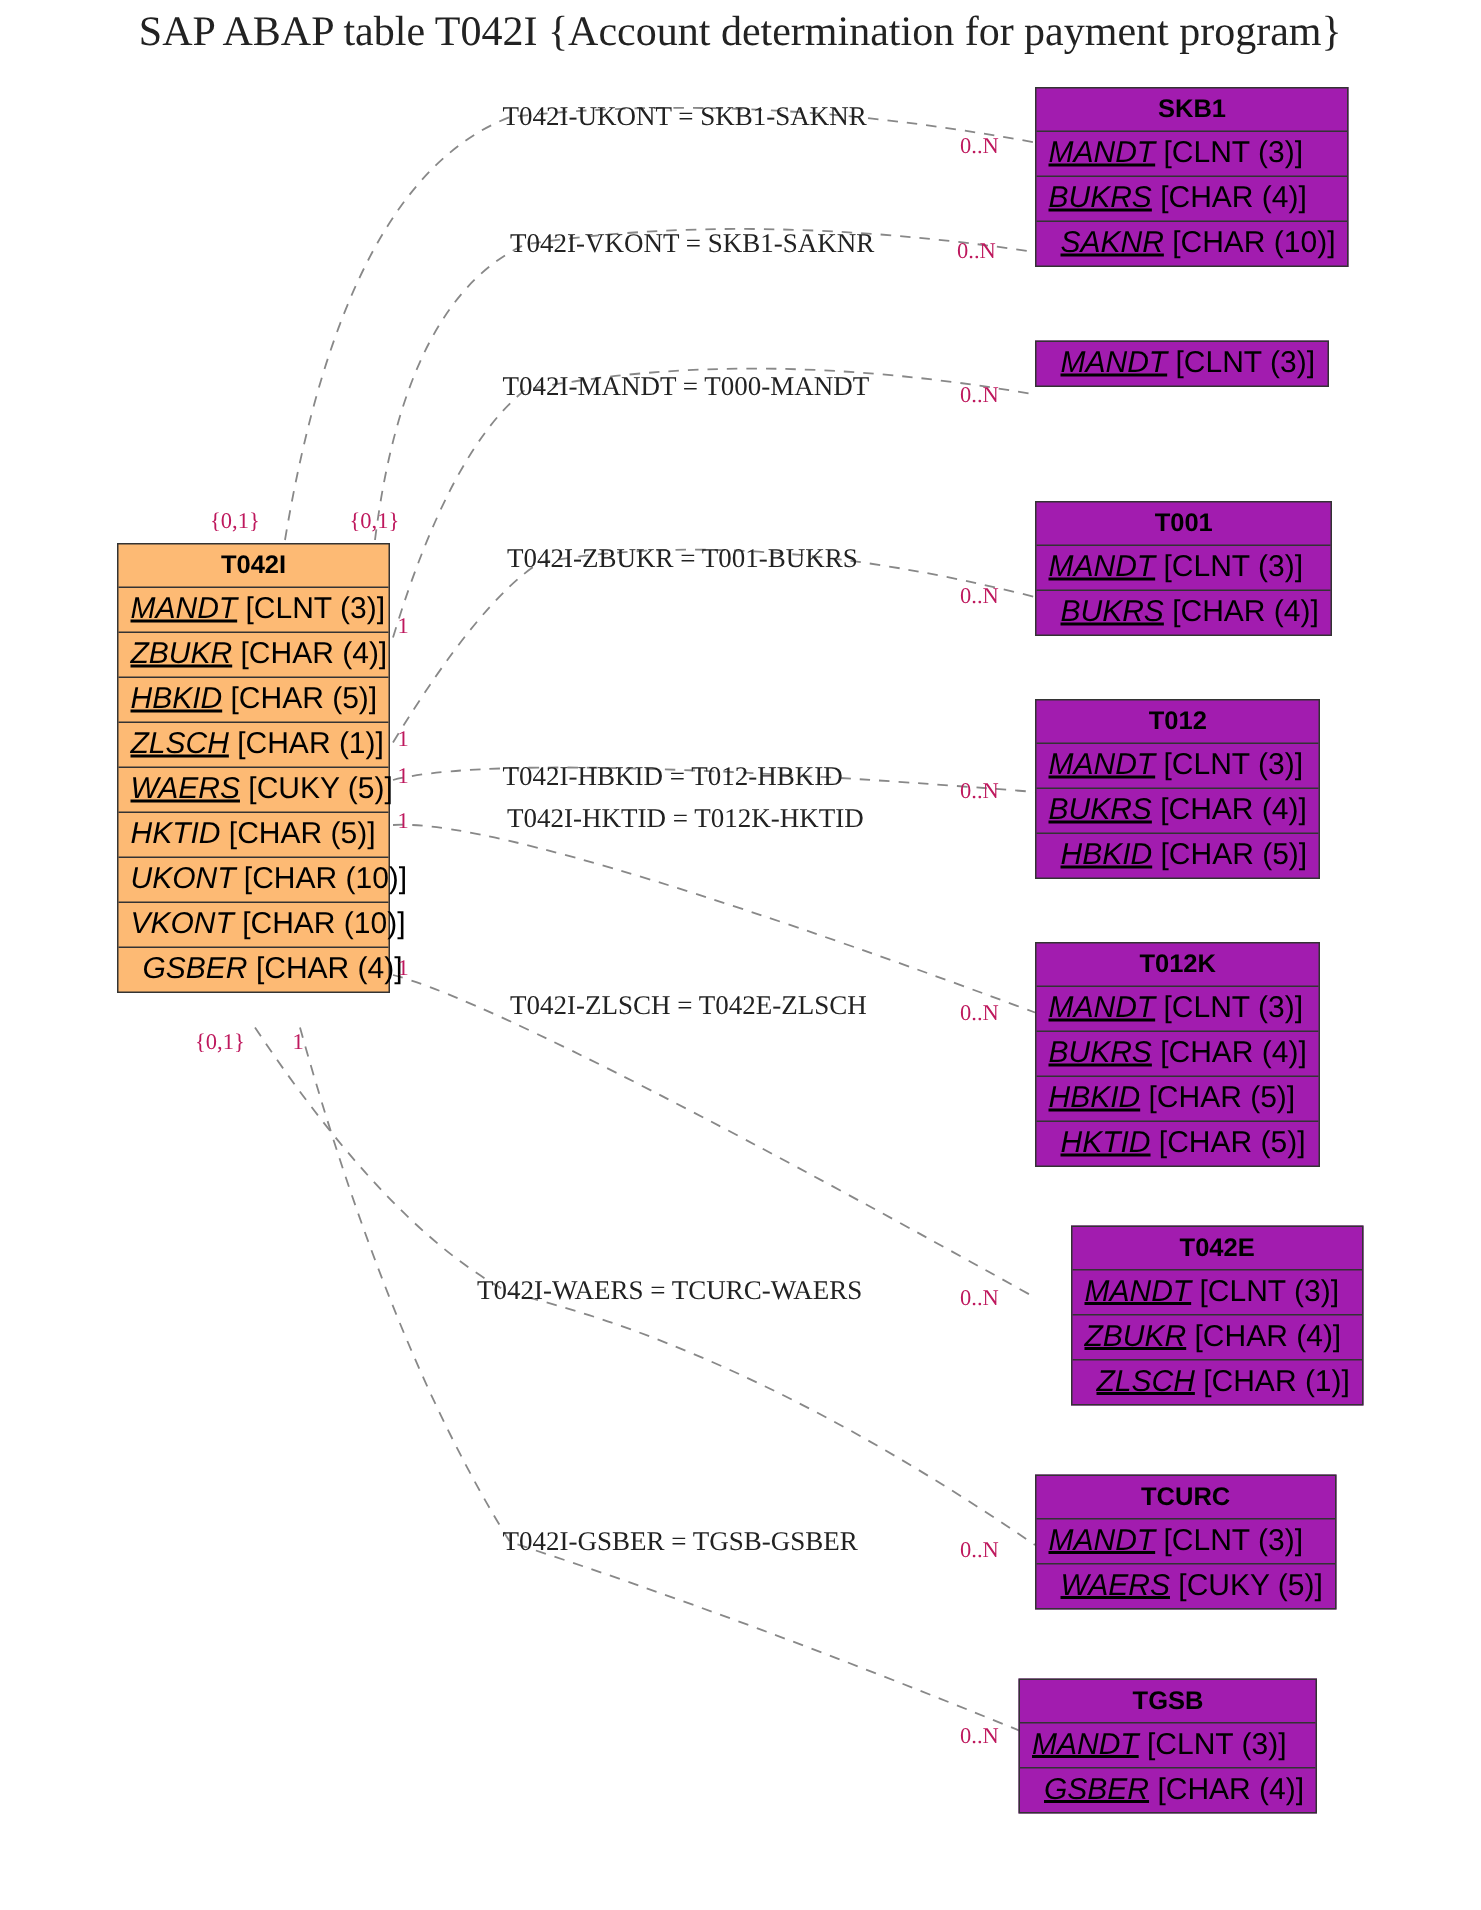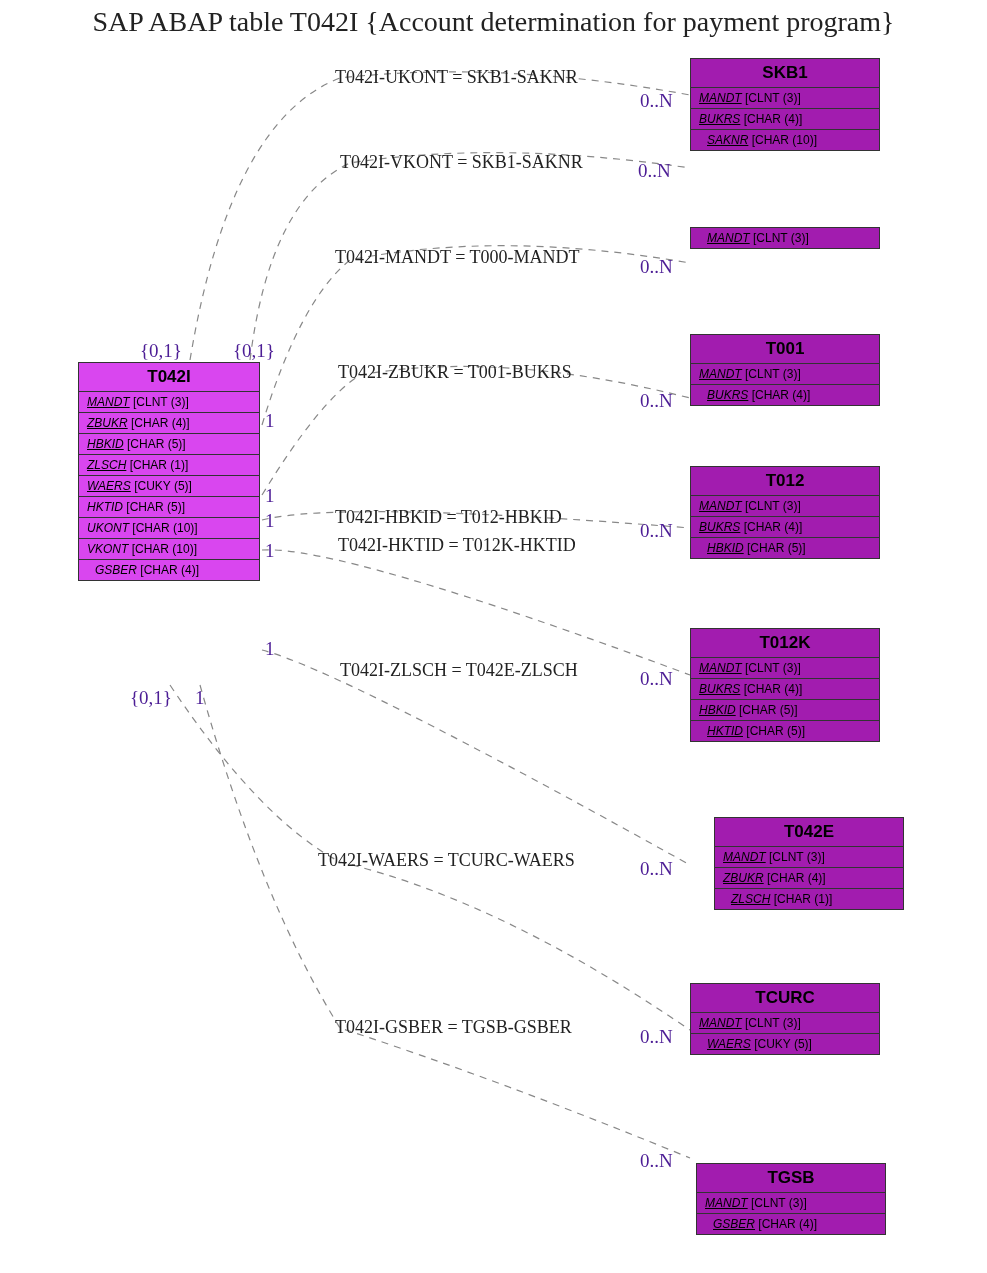--- a/index.html
+++ b/index.html
@@ -19,34 +19,34 @@
     font-size: 28px;
     color: #222;
   }
   .entity {
     position: absolute;
     border: 1px solid #333;
     background: #a21caf;
     box-sizing: border-box;
   }
   .entity.main {
-    background: #d946ef;
+    background: #fdba74;
   }
   .entity-header {
     font-weight: bold;
     text-align: center;
     padding: 4px 8px;
     border-bottom: 1px solid #333;
     font-size: 17px;
     font-family: Verdana, Arial, sans-serif;
   }
   .entity-row {
     padding: 3px 8px;
     border-bottom: 1px solid #333;
-    font-size: 12px;
+    font-size: 20px;
     white-space: nowrap;
     font-family: Verdana, Arial, sans-serif;
   }
   .entity-row:last-child {
     border-bottom: none;
     padding-left: 16px;
   }
   .field-name {
     font-style: italic;
     text-decoration: underline;
@@ -55,22 +55,22 @@
     text-decoration: none;
   }
   .rel-label {
     position: absolute;
     font-size: 18px;
     color: #222;
     white-space: nowrap;
   }
   .card-label {
     position: absolute;
-    font-size: 19px;
-    color: #4c1d95;
+    font-size: 15px;
+    color: #be185d;
     white-space: nowrap;
   }
   svg.connectors {
     position: absolute;
     top: 0;
     left: 0;
     width: 987px;
     height: 1273px;
     pointer-events: none;
   }
@@ -146,21 +146,21 @@
       <div class="entity-header">T042E</div>
       <div class="entity-row"><span class="field-name">MANDT</span> [CLNT (3)]</div>
       <div class="entity-row"><span class="field-name">ZBUKR</span> [CHAR (4)]</div>
       <div class="entity-row"><span class="field-name">ZLSCH</span> [CHAR (1)]</div>
     </div>
     <div class="entity" style="left: 690px; top: 983px; min-width: 190px;">
       <div class="entity-header">TCURC</div>
       <div class="entity-row"><span class="field-name">MANDT</span> [CLNT (3)]</div>
       <div class="entity-row"><span class="field-name">WAERS</span> [CUKY (5)]</div>
     </div>
-    <div class="entity" style="left: 696px; top: 1119px; min-width: 190px; margin-top: 44px;">
+    <div class="entity" style="left: 679px; top: 1119px; min-width: 190px;">
       <div class="entity-header">TGSB</div>
       <div class="entity-row"><span class="field-name">MANDT</span> [CLNT (3)]</div>
       <div class="entity-row"><span class="field-name">GSBER</span> [CHAR (4)]</div>
     </div>
   </div>
 
 <div id="relation-labels">
     <div class="rel-label" style="top: 67px; left: 335px;">T042I-UKONT = SKB1-SAKNR</div>
     <div class="card-label" style="top: 90px; left: 640px;">0..N</div>
     <div class="rel-label" style="top: 152px; left: 340px;">T042I-VKONT = SKB1-SAKNR</div>

